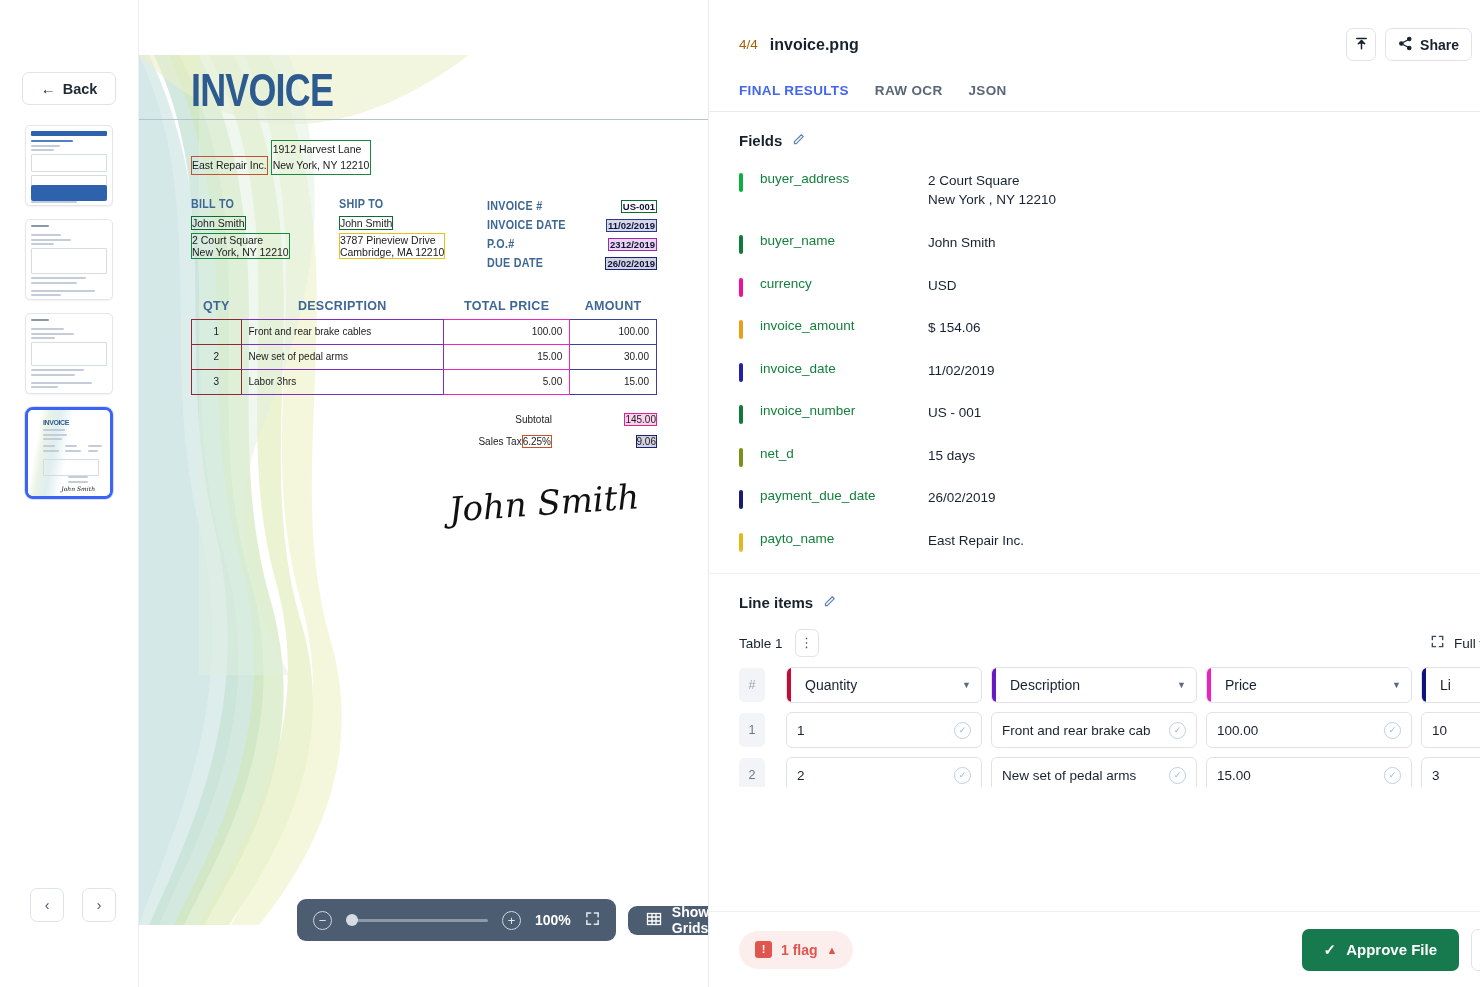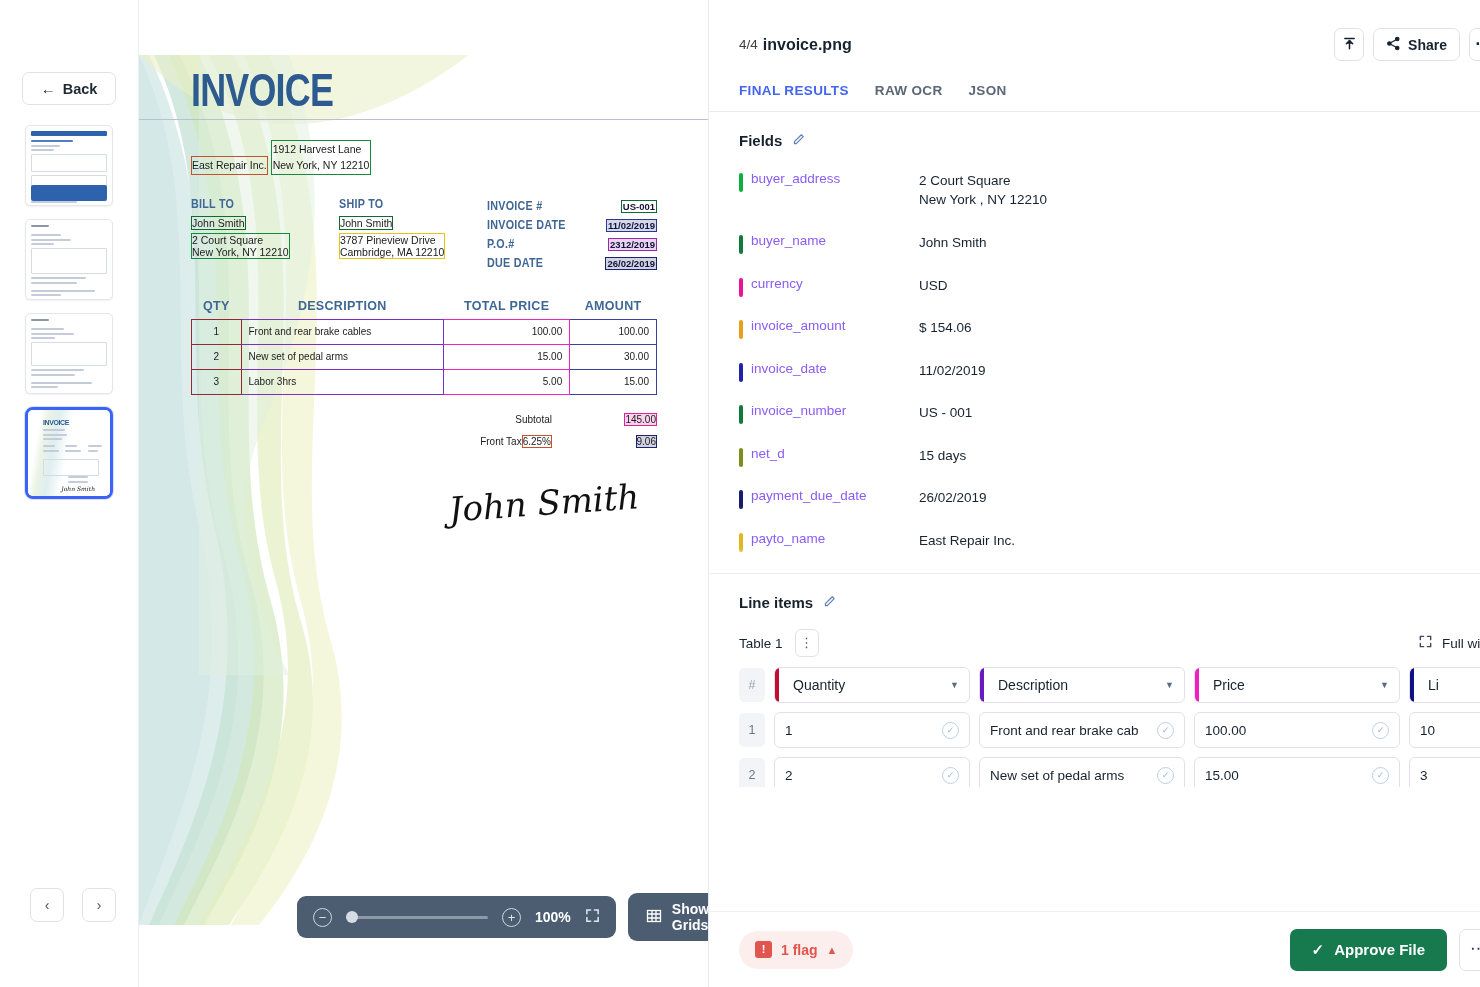--- a/index.html
+++ b/index.html
@@ -133,32 +133,32 @@
   }
   .zicon { width: 19px; height: 19px; border: 1.6px solid #cfd6df; border-radius: 50%;
            display: flex; align-items: center; justify-content: center; font-size: 13px;
            line-height: 1; color: #e3e8ee; cursor: pointer; }
   .slider { width: 142px; height: 3px; background: #8e99a8; border-radius: 2px; position: relative; cursor: pointer;}
   .knob { position: absolute; left: 0; top: -4.5px; width: 12px; height: 12px;
           background: #d6dce4; border-radius: 50%; }
   .zpct { font-size: 14px; font-weight: 600; }
   .expand { font-size: 15px; cursor: pointer; color:#e3e8ee; }
   .grids {
-    background: #4c5c71; border-radius: 9px; height: 48px; padding: 0 18px;
+    background: #4c5c71; border-radius: 9px; height: 29px; padding: 0 18px;
     display: flex; align-items: center; gap: 10px; color: #fff; font-size: 14px;
     font-weight: 600; cursor: pointer;
   }
 
   
   .panel {
     flex: 1; height: 987px; position: relative; background: #fff;
     border-left: 1px solid #e8ebee;
   }
   .p-head { padding: 28px 30px 0 30px; display: flex; align-items: center; }
-  .page-count { font-size: 13.5px; color: #404040; margin-right: 5px; }
+  .page-count { font-size: 13.5px; color: #a16207; margin-right: 12px; }
   .fname { font-size: 16px; font-weight: 700; color: #17222f; }
   .head-actions { margin-left: auto; display: flex; gap: 9px; align-items: center; }
   .hbtn {
     height: 33px; border: 1px solid #dfe3e8; border-radius: 7px; background: #fff;
     display: flex; align-items: center; justify-content: center; gap: 7px;
     font-size: 14px; font-weight: 600; color: #17222f; cursor: pointer; padding: 0 12px;
   }
   .hbtn.sq { width: 30px; padding: 0; }
   .tabs { display: flex; gap: 26px; padding: 22px 30px 0 30px; }
   .tab { font-size: 13.5px; font-weight: 600; color: #5b6777; letter-spacing: .35px; cursor: pointer; padding-bottom: 13px;}
@@ -168,21 +168,21 @@
   .sec-head {
     display: flex; align-items: center; gap: 10px;
     padding: 20px 30px 14px 30px;
   }
   .sec-title { font-size: 15px; font-weight: 700; color: #17222f; }
   .pencil { color: #5d7fb9; font-size: 13px; cursor: pointer; }
 
   .fields { height: 410px; overflow: hidden; position: relative; }
   .frow { display: flex; align-items: flex-start; padding: 8px 30px 8px 30px; height: 42.5px; }
   .fbar { width: 4px; height: 19px; border-radius: 2px; flex: 0 0 4px; margin-top: 2px; }
-  .fkey { width: 168px; margin-left: 8px; font-size: 13.5px; color: #8b5cf6; }
+  .fkey { width: 168px; margin-left: 17px; font-size: 13.5px; color: #15803d; }
   .fval { flex: 1; font-size: 13.5px; color: #17222f; line-height: 1.42; }
   .frow.tall { height: 62px; }
 
   .li-sec { border-top: 1px solid #eef0f3; }
   .tbl-head { display: flex; align-items: center; padding: 4px 30px 10px 30px; }
   .tbl-name { font-size: 13.5px; color: #17222f; }
   .kebab {
     width: 24px; height: 28px; border: 1px solid #dfe3e8; border-radius: 6px; background:#fff;
     margin-left: 12px; display: flex; align-items: center; justify-content: center;
     color: #4a5666; font-size: 13px; cursor: pointer; letter-spacing: 0; line-height: .6;
@@ -193,21 +193,21 @@
   .grow { display: flex; align-items: center; gap: 9px; margin-bottom: 9px; }
   .rnum { width: 26px; height: 34px; background: #f2f4f7; border-radius: 5px;
           display: flex; align-items: center; justify-content: center;
           font-size: 12.5px; color: #6b7888; flex: 0 0 26px; }
   .rnum.hdr { background: #f2f4f7; color: #98a4b3; }
   .cell {
     height: 36px; border: 1px solid #dfe3e8; border-radius: 6px; background: #fff;
     display: flex; align-items: center; padding: 0 10px; gap: 6px;
     font-size: 13.5px; color: #17222f; position: relative; overflow: hidden;
   }
-  .cell.w1 { width: 196px; flex: 0 0 196px; } .cell.w2 { width: 206px; flex: 0 0 206px; }
+  .cell.w1 { width: 196px; flex: 0 0 196px; margin-left: 12px; } .cell.w2 { width: 206px; flex: 0 0 206px; }
   .cell.w3 { width: 206px; flex: 0 0 206px; } .cell.w4 { width: 120px; flex: 0 0 120px; }
   .cbar { width: 4px; height: 34px; position: absolute; left: 0; top: 0; border-radius: 4px 0 0 4px; }
   .cell.hdr { padding-left: 18px; font-size: 14px; }
   .caret { margin-left: auto; color: #5d6b7d; font-size: 9px; }
   .ctext { overflow: hidden; white-space: nowrap; text-overflow: clip; }
   .ccheck { margin-left: auto; width: 17px; height: 17px; border: 1.3px solid #bcd0e8;
             border-radius: 50%; display: flex; align-items: center; justify-content: center;
             color: #9bb6d6; font-size: 9px; flex: 0 0 17px; cursor: pointer;}
 
   .fade {
@@ -425,21 +425,21 @@
         </tbody>
           </table>
 
         <div class="totals">
           <div class="trow">
             <span class="tlabel">Subtotal</span>
             <span class="tval"><span class="bx bx-m">145.00</span></span>
           </div>
           <div class="trow">
             <span class="tlabel">
-              <span>Front Tax</span><span class="bx bx-o">6.25%</span>
+              <span>Sales Tax</span><span class="bx bx-o">6.25%</span>
             </span>
             <span class="tval"><span class="bx bx-n">9.06</span></span>
           </div>
         </div>
 
         <div class="sig">John Smith</div>
 
       </div>
     </div>
 

